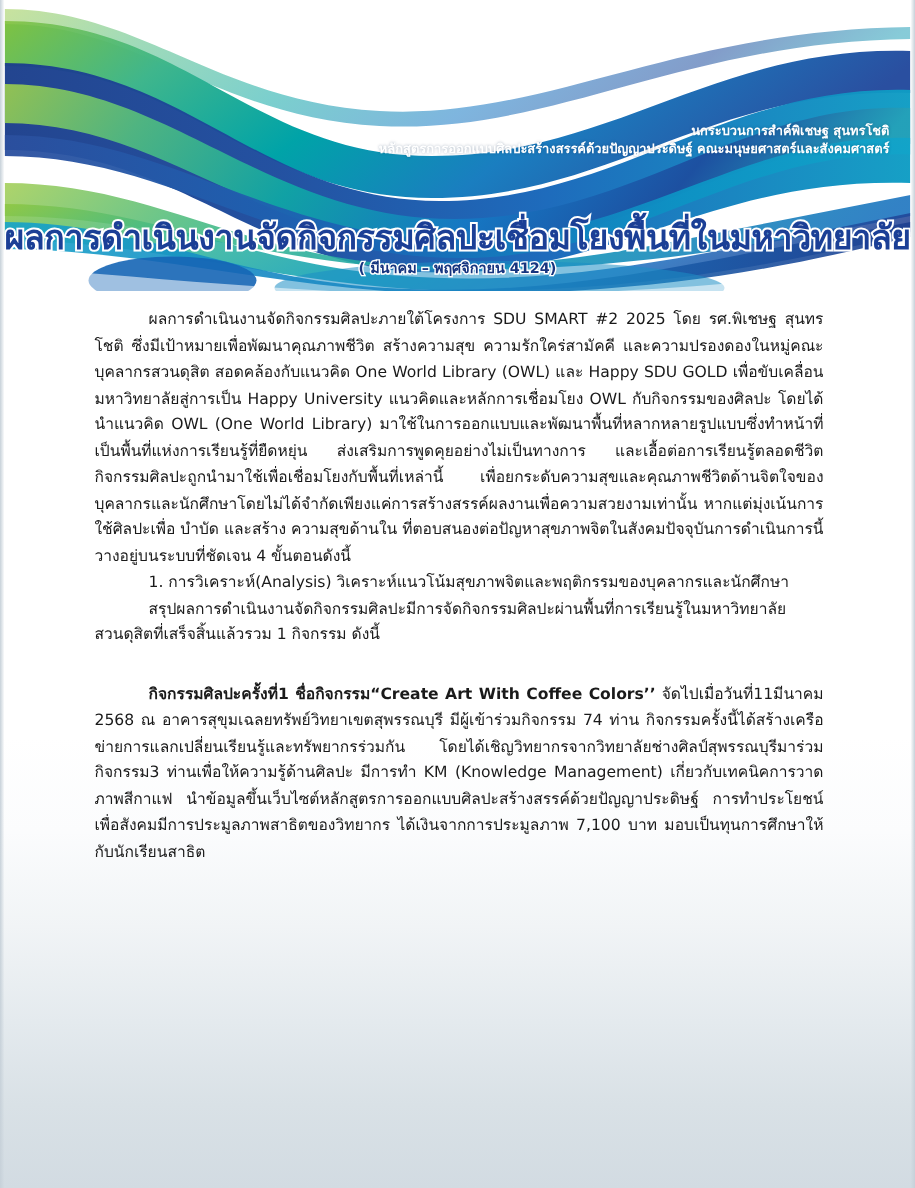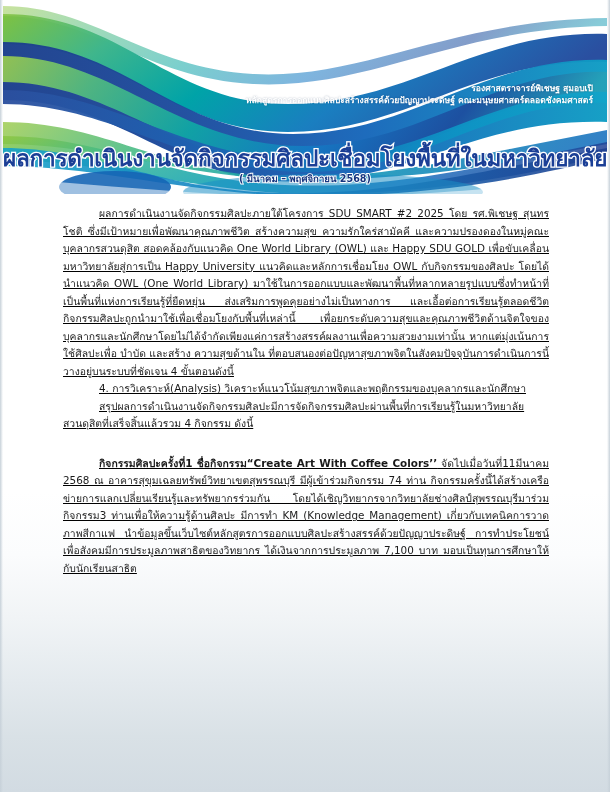--- a/index.html
+++ b/index.html
@@ -90,21 +90,20 @@
     white-space: nowrap;
   }
 
   
   .content {
     position: absolute;
     left: 63px;
     top: 205px;
     width: 486px;
     z-index: 20;
-    text-decoration: underline;
   }
   .para {
     font-size: 10.4px;
     line-height: 17.5px;
     color: #1a1a1a;
     text-align: justify;
     text-justify: inter-word;
     margin: 0 0 0 0;
     text-indent: 36px;
   }
@@ -187,35 +186,35 @@
       <ellipse cx="112" cy="183" rx="56" ry="16" fill="#1565b5" opacity="0.9"></ellipse>
       <ellipse cx="330" cy="188" rx="150" ry="18" fill="#1b8ec4" opacity="0.55"></ellipse>
 
       <path d="M0,0 C90,0 140,70 250,76 C360,82 440,20 604,18 L604,0 Z" fill="#ffffff" opacity="0.98"></path>
       <path d="M0,2 C90,2 142,64 250,70 C360,76 445,16 604,14 L604,22 C450,24 365,86 250,80 C140,74 90,12 0,12 Z" fill="url(#g2)" opacity="0.55"></path>
 
       <path d="M0,174 C120,182 230,196 360,192 C460,189 540,180 604,172 L604,190 L0,190 Z" fill="#ffffff" opacity="0.55"></path>
     </svg>
 
     <div class="banner-credits">
-      <div>รองศาสตราจารย์พิเชษฐ สุมอบเปิ</div>
-      <div class="line2">หลักสูตรการออกแบบศิลปะสร้างสรรค์ด้วยปัญญาประดิษฐ์ คณะมนุษยศาสตร์ตลอดชังคมศาสตร์</div>
+      <div>นกระบวนการสำค์พิเชษฐ สุนทรโชติ</div>
+      <div class="line2">หลักสูตรการออกแบบศิลปะสร้างสรรค์ด้วยปัญญาประดิษฐ์ คณะมนุษยศาสตร์และสังคมศาสตร์</div>
     </div>
 
     <div class="banner-title">ผลการดำเนินงานจัดกิจกรรมศิลปะเชื่อมโยงพื้นที่ในมหาวิทยาลัยสวนดุสิต</div>
-    <div class="banner-subtitle">( มีนาคม – พฤศจิกายน 2568)</div>
+    <div class="banner-subtitle">( มีนาคม – พฤศจิกายน 4124)</div>
   </div>
 
   <div class="content">
 
     <p class="para">ผลการดำเนินงานจัดกิจกรรมศิลปะภายใต้โครงการ SDU SMART #2 2025 โดย รศ.พิเชษฐ สุนทรโชติ ซึ่งมีเป้าหมายเพื่อพัฒนาคุณภาพชีวิต สร้างความสุข ความรักใคร่สามัคคี และความปรองดองในหมู่คณะบุคลากรสวนดุสิต สอดคล้องกับแนวคิด One World Library (OWL) และ Happy SDU GOLD เพื่อขับเคลื่อนมหาวิทยาลัยสู่การเป็น Happy University แนวคิดและหลักการเชื่อมโยง OWL กับกิจกรรมของศิลปะ โดยได้นำแนวคิด OWL (One World Library) มาใช้ในการออกแบบและพัฒนาพื้นที่หลากหลายรูปแบบซึ่งทำหน้าที่เป็นพื้นที่แห่งการเรียนรู้ที่ยืดหยุ่น ส่งเสริมการพูดคุยอย่างไม่เป็นทางการ และเอื้อต่อการเรียนรู้ตลอดชีวิต กิจกรรมศิลปะถูกนำมาใช้เพื่อเชื่อมโยงกับพื้นที่เหล่านี้ เพื่อยกระดับความสุขและคุณภาพชีวิตด้านจิตใจของบุคลากรและนักศึกษาโดยไม่ได้จำกัดเพียงแค่การสร้างสรรค์ผลงานเพื่อความสวยงามเท่านั้น หากแต่มุ่งเน้นการใช้ศิลปะเพื่อ บำบัด และสร้าง ความสุขด้านใน ที่ตอบสนองต่อปัญหาสุขภาพจิตในสังคมปัจจุบันการดำเนินการนี้วางอยู่บนระบบที่ชัดเจน 4 ขั้นตอนดังนี้</p>
 
-    <p class="para list">4. การวิเคราะห์(Analysis) วิเคราะห์แนวโน้มสุขภาพจิตและพฤติกรรมของบุคลากรและนักศึกษา</p>
-
-    <p class="para">สรุปผลการดำเนินงานจัดกิจกรรมศิลปะมีการจัดกิจกรรมศิลปะผ่านพื้นที่การเรียนรู้ในมหาวิทยาลัยสวนดุสิตที่เสร็จสิ้นแล้วรวม 4 กิจกรรม  ดังนี้</p>
+    <p class="para list">1. การวิเคราะห์(Analysis) วิเคราะห์แนวโน้มสุขภาพจิตและพฤติกรรมของบุคลากรและนักศึกษา</p>
+
+    <p class="para">สรุปผลการดำเนินงานจัดกิจกรรมศิลปะมีการจัดกิจกรรมศิลปะผ่านพื้นที่การเรียนรู้ในมหาวิทยาลัยสวนดุสิตที่เสร็จสิ้นแล้วรวม 1 กิจกรรม  ดังนี้</p>
 
     <div class="spacer-md"></div>
 
     <p class="para"><span class="bold">กิจกรรมศิลปะครั้งที่1 ชื่อกิจกรรม“Create Art With Coffee Colors’’</span><span> จัดไปเมื่อวันที่11มีนาคม 2568 ณ อาคารสุขุมเฉลยทรัพย์วิทยาเขตสุพรรณบุรี มีผู้เข้าร่วมกิจกรรม 74 ท่าน กิจกรรมครั้งนี้ได้สร้างเครือข่ายการแลกเปลี่ยนเรียนรู้และทรัพยากรร่วมกัน โดยได้เชิญวิทยากรจากวิทยาลัยช่างศิลป์สุพรรณบุรีมาร่วมกิจกรรม3 ท่านเพื่อให้ความรู้ด้านศิลปะ มีการทำ KM (Knowledge Management) เกี่ยวกับเทคนิคการวาดภาพสีกาแฟ นำข้อมูลขึ้นเว็บไซต์หลักสูตรการออกแบบศิลปะสร้างสรรค์ด้วยปัญญาประดิษฐ์ การทำประโยชน์เพื่อสังคมมีการประมูลภาพสาธิตของวิทยากร ได้เงินจากการประมูลภาพ 7,100 บาท มอบเป็นทุนการศึกษาให้กับนักเรียนสาธิต</span></p>
 
   </div>
 
   <div class="page-edge-l"></div>
   <div class="page-edge-r"></div>
 </div>

